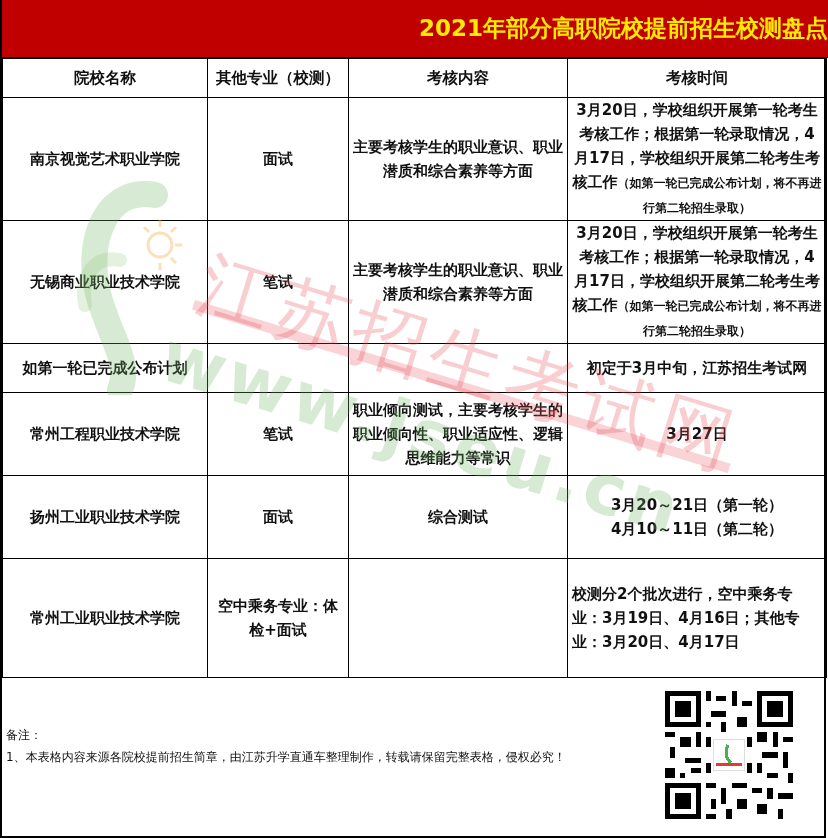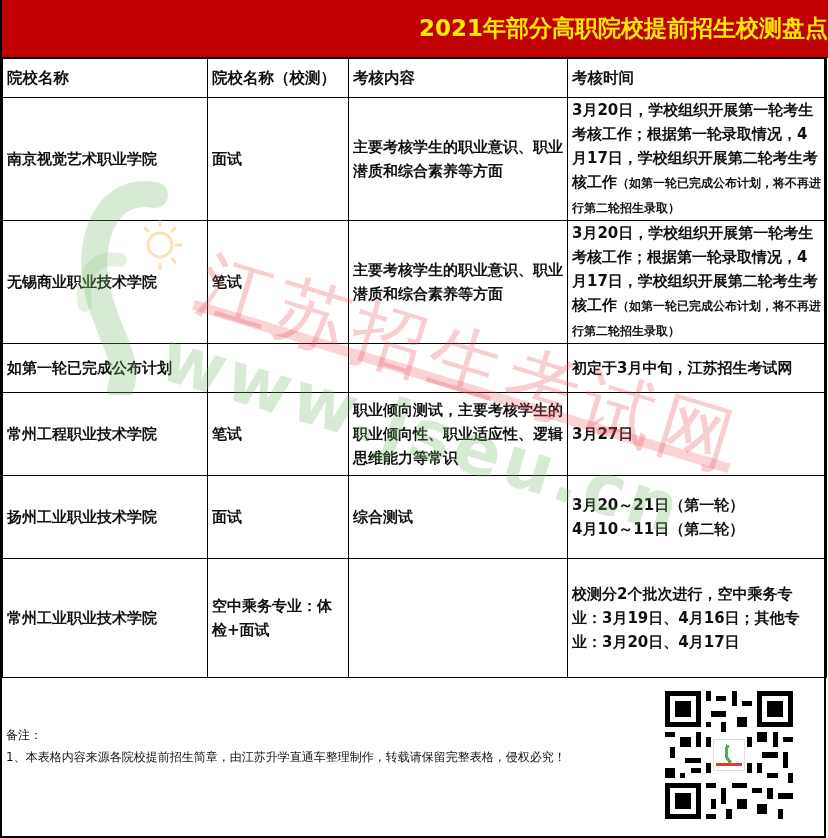--- a/index.html
+++ b/index.html
@@ -5,21 +5,21 @@
   * { box-sizing: border-box; margin: 0; padding: 0; }
   html, body { width: 828px; height: 838px; background: #ffffff; overflow: hidden; }
   body { position: relative; font-family: "DejaVu Sans", "Liberation Sans", sans-serif; color: #111; }
 
   .sheet { position: absolute; left: 0; top: 0; width: 826px; height: 838px; border-left: 2px solid #000; border-right: 2px solid #000; border-bottom: 2px solid #000; }
 
   .title-bar { position: absolute; left: 0; top: 0; width: 826px; height: 58px; background: #c00000; display: flex; align-items: center; justify-content: flex-end; border-bottom: 1.5px solid #000; }
   .title-bar span { color: #ffea00; font-weight: bold; font-size: 23px; letter-spacing: 0px; }
 
   table.grid { position: absolute; left: 0; top: 58px; border-collapse: collapse; table-layout: fixed; width: 824px; }
-  table.grid td, table.grid th { border: 1.5px solid #000; text-align: left; vertical-align: middle; font-size: 15px; font-weight: bold; line-height: 24px; padding: 0 4px; background: transparent; }
+  table.grid td, table.grid th { border: 1.5px solid #000; text-align: center; vertical-align: middle; font-size: 15px; font-weight: bold; line-height: 24px; padding: 0 4px; background: transparent; }
   table.grid th { height: 39px; font-size: 15.5px; }
   table.grid td.left { text-align: left; margin-left: 21px; }
   td.time-cell { font-size: 15px; line-height: 24px; text-align: center; padding: 0 3px; }
   td.time-cell .small { font-size: 12px; }
   col.c1 { width: 205px; }
   col.c2 { width: 141px; }
   col.c3 { width: 219px; }
   col.c4 { width: 259px; }
 
   tr.r1 td { height: 121px; }
@@ -52,21 +52,21 @@
   <table class="grid">
     <colgroup>
         <col class="c1">
         <col class="c2">
         <col class="c3">
         <col class="c4">
       </colgroup>
     <thead>
       <tr>
         <th>院校名称</th>
-        <th>院校名称（校测）</th>
+        <th>其他专业（校测）</th>
         <th>考核内容</th>
         <th>考核时间</th>
       </tr>
     </thead>
     <tbody>
       <tr class="r1">
         <td>南京视觉艺术职业学院</td>
         <td>面试</td>
         <td>主要考核学生的职业意识、职业潜质和综合素养等方面</td>
         <td class="time-cell">

